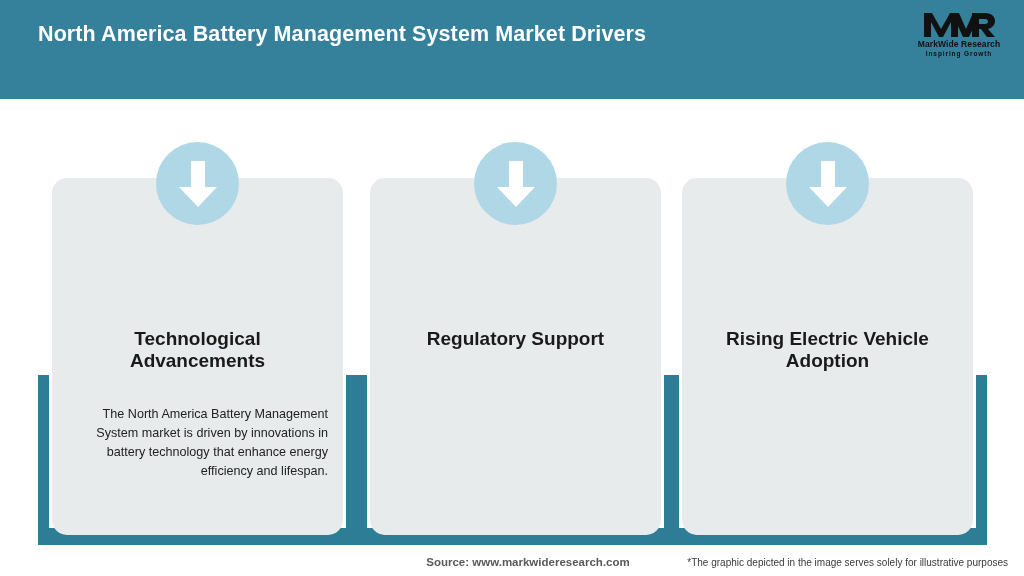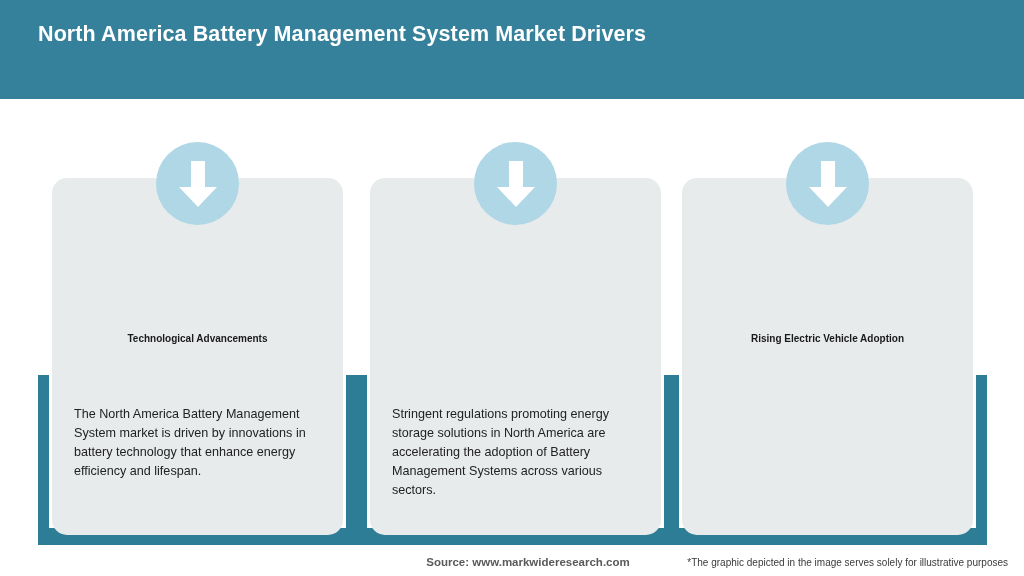--- a/index.html
+++ b/index.html
@@ -129,34 +129,34 @@
     margin-left: -21px;
     margin-top: -25px;
   }
 
   .card-heading {
     position: absolute;
     left: 14px;
     top: 150px;
     width: 263px;
     text-align: center;
-    font-size: 10px;
+    font-size: 19px;
     font-weight: bold;
     color: #1A1A1A;
     line-height: 22px;
   }
   .card-body {
     position: absolute;
     left: 22px;
     top: 227px;
     width: 254px;
     font-size: 12.6px;
     color: #222222;
     line-height: 19px;
-    text-align: left;
+    text-align: right;
   }
 
   
   .footer-source {
     position: absolute;
     left: 16px;
     top: 556px;
     width: 1024px;
     text-align: center;
     font-size: 11.5px;
@@ -171,20 +171,31 @@
     color: #3A3A3A;
     white-space: nowrap;
   }
 </style>
 </head>
 <body>
 
 <div class="header">
   <div class="header-title">North America Battery Management System Market Drivers</div>
 
+  <div class="logo">
+    <span class="logo-mark">
+      <svg width="74" height="29" viewBox="0 0 74 29" xmlns="http://www.w3.org/2000/svg">
+        <path d="M2 27 L2 3 L10 3 L19 19 L28 3 L36 3 L36 27 L29 27 L29 12 L21 27 L17 27 L9 12 L9 27 Z" fill="#111111"></path>
+        <path d="M30 3 L37 3 L44 19 L51 3 L58 3 L47 27 L41 27 Z" fill="#111111"></path>
+        <path d="M50 27 L50 3 L63 3 C70 3 73 7 73 11 C73 15 70 18 66 19 L73 27 L65 27 L59 19 L57 19 L57 27 Z M57 9 L57 14 L63 14 C65 14 66 13 66 11.5 C66 10 65 9 63 9 Z" fill="#111111"></path>
+      </svg>
+    </span>
+    <span class="logo-name">MarkWide Research</span>
+    <span class="logo-tag">Inspiring Growth</span>
+  </div>
 </div>
 
 <div class="cards">
 
   <div class="card-wrap c0">
     <div class="frame">
       <div class="bar-left"></div>
       <div class="bar-right"></div>
       <div class="bar-bottom"></div>
     </div>
@@ -199,21 +210,21 @@
     </div>
   </div>
 
   <div class="card-wrap c1">
     <div class="frame">
       <div class="bar-left"></div>
       <div class="bar-right"></div>
       <div class="bar-bottom"></div>
     </div>
     <div class="card">
-      <div class="card-body">Stringent regulations promoting energy storage solutions in North America are accelerating the adoption of Battery Management Systems across various sectors.</div>
+      <div class="card-heading">Regulatory Support</div>
     </div>
     <div class="icon-circle">
       <svg width="42" height="50" viewBox="0 0 42 50" xmlns="http://www.w3.org/2000/svg">
         <path d="M14 2 L28 2 L28 28 L40 28 L21 48 L2 28 L14 28 Z" fill="#FFFFFF"></path>
       </svg>
     </div>
   </div>
 
   <div class="card-wrap c2">
     <div class="frame">

